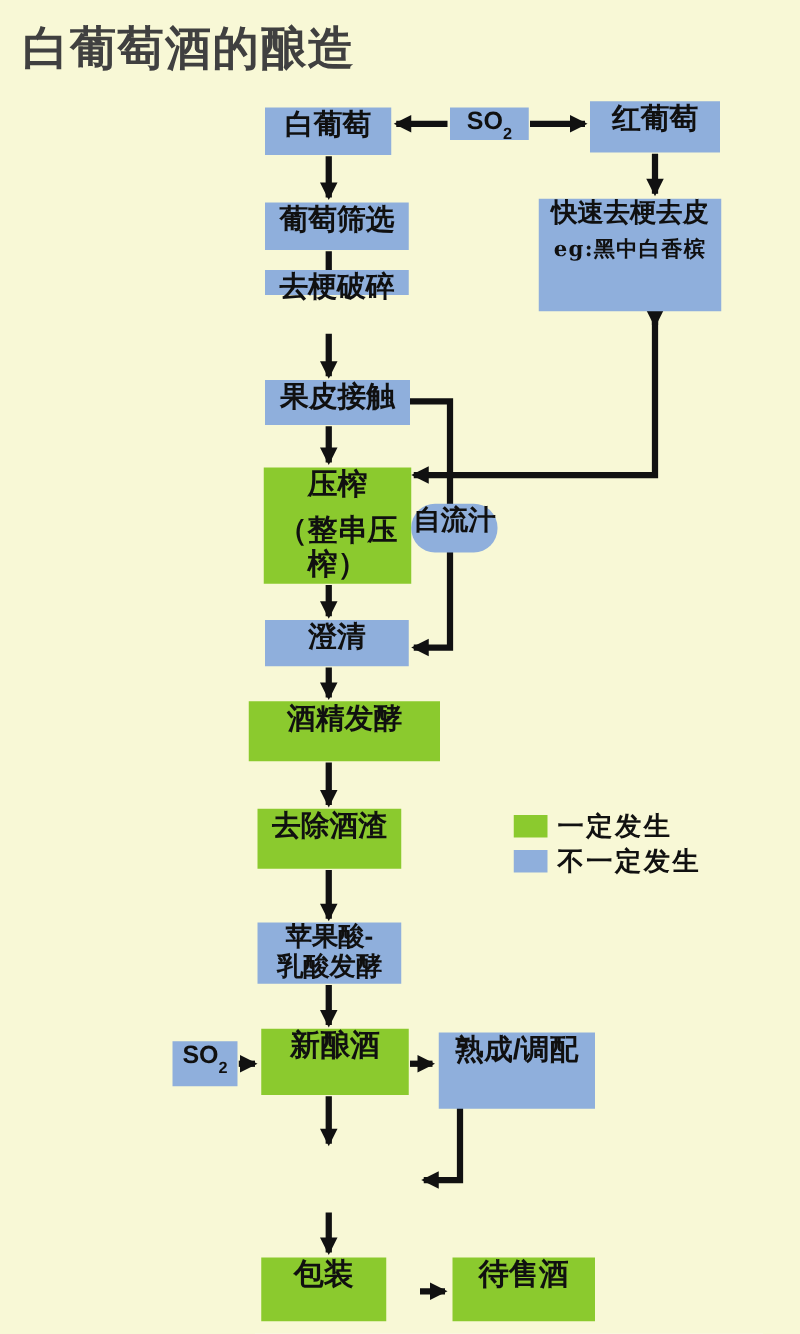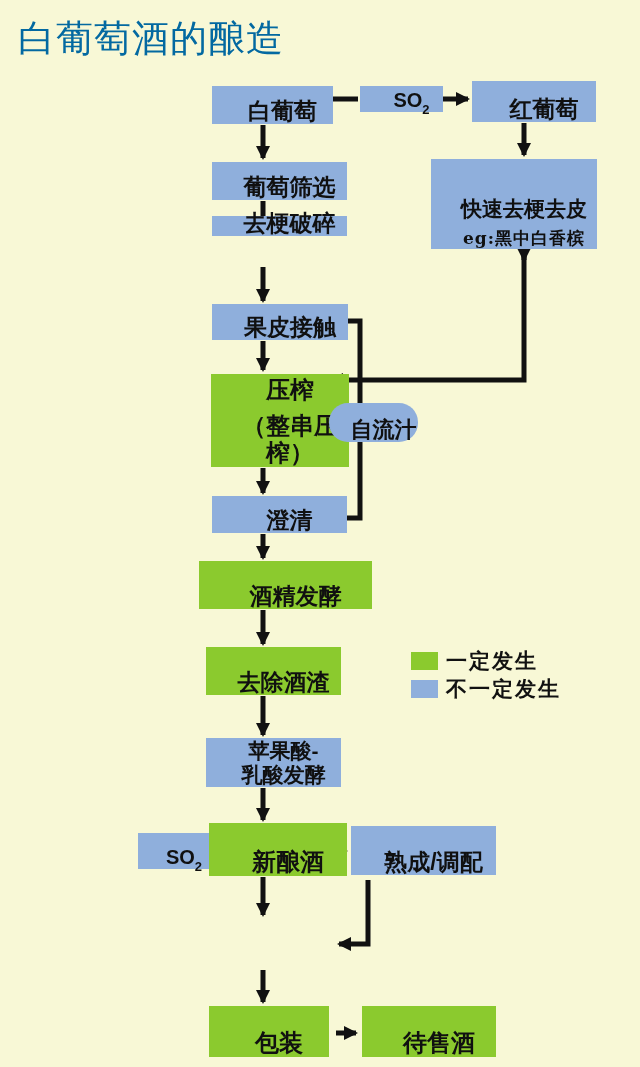--- a/index.html
+++ b/index.html
@@ -5,31 +5,30 @@
   html,body{margin:0;padding:0;}
   .stage{
     position:relative;
     width:640px;height:1067px;
     background:#f8f8d6;
     overflow:hidden;
     font-family:"Liberation Sans",sans-serif;
   }
   .title{
     position:absolute;left:18px;top:14px;
-    font-size:37px;font-weight:400;color:#0369a1;
+    font-size:37px;font-weight:700;color:#404040;
     letter-spacing:1px;
   }
   .wires{position:absolute;left:0;top:0;z-index:1;}
   .node{
     position:absolute;z-index:2;
     display:flex;flex-direction:column;
-    align-items:center;justify-content:flex-end;
+    align-items:center;justify-content:flex-start;
     color:#101010;font-weight:bold;text-align:center;
     line-height:1.15;
-    padding-left:20px;
   }
   .blue{background:#8fafdc;}
   .green{background:#8bca2e;}
   .fs23{font-size:23px;}
   .fs22{font-size:22px;}
   .fs21{font-size:21px;}
   .fs24{font-size:24px;}
   .subline{
     font-family:"DejaVu Serif",serif;
     font-weight:600;font-size:17px;
@@ -146,21 +145,21 @@
     <span class="so2wrap">
         <span class="so2base">SO</span>
         <span class="so2sub">2</span>
       </span>
   </div>
 
   <div class="node green fs24" style="left:209px;top:823px;width:118px;height:53px;">
     <span>新酿酒</span>
   </div>
 
-  <div class="node blue fs23" style="left:351px;top:826px;width:125px;height:49px;">
+  <div class="node blue fs23" style="left:351px;top:826px;width:125px;height:61px;">
     <span>熟成/调配</span>
   </div>
 
 
   <div class="node green fs24" style="left:209px;top:1006px;width:100px;height:51px;">
     <span>包装</span>
   </div>
 
   <div class="node green fs24" style="left:362px;top:1006px;width:114px;height:51px;">
     <span>待售酒</span>

